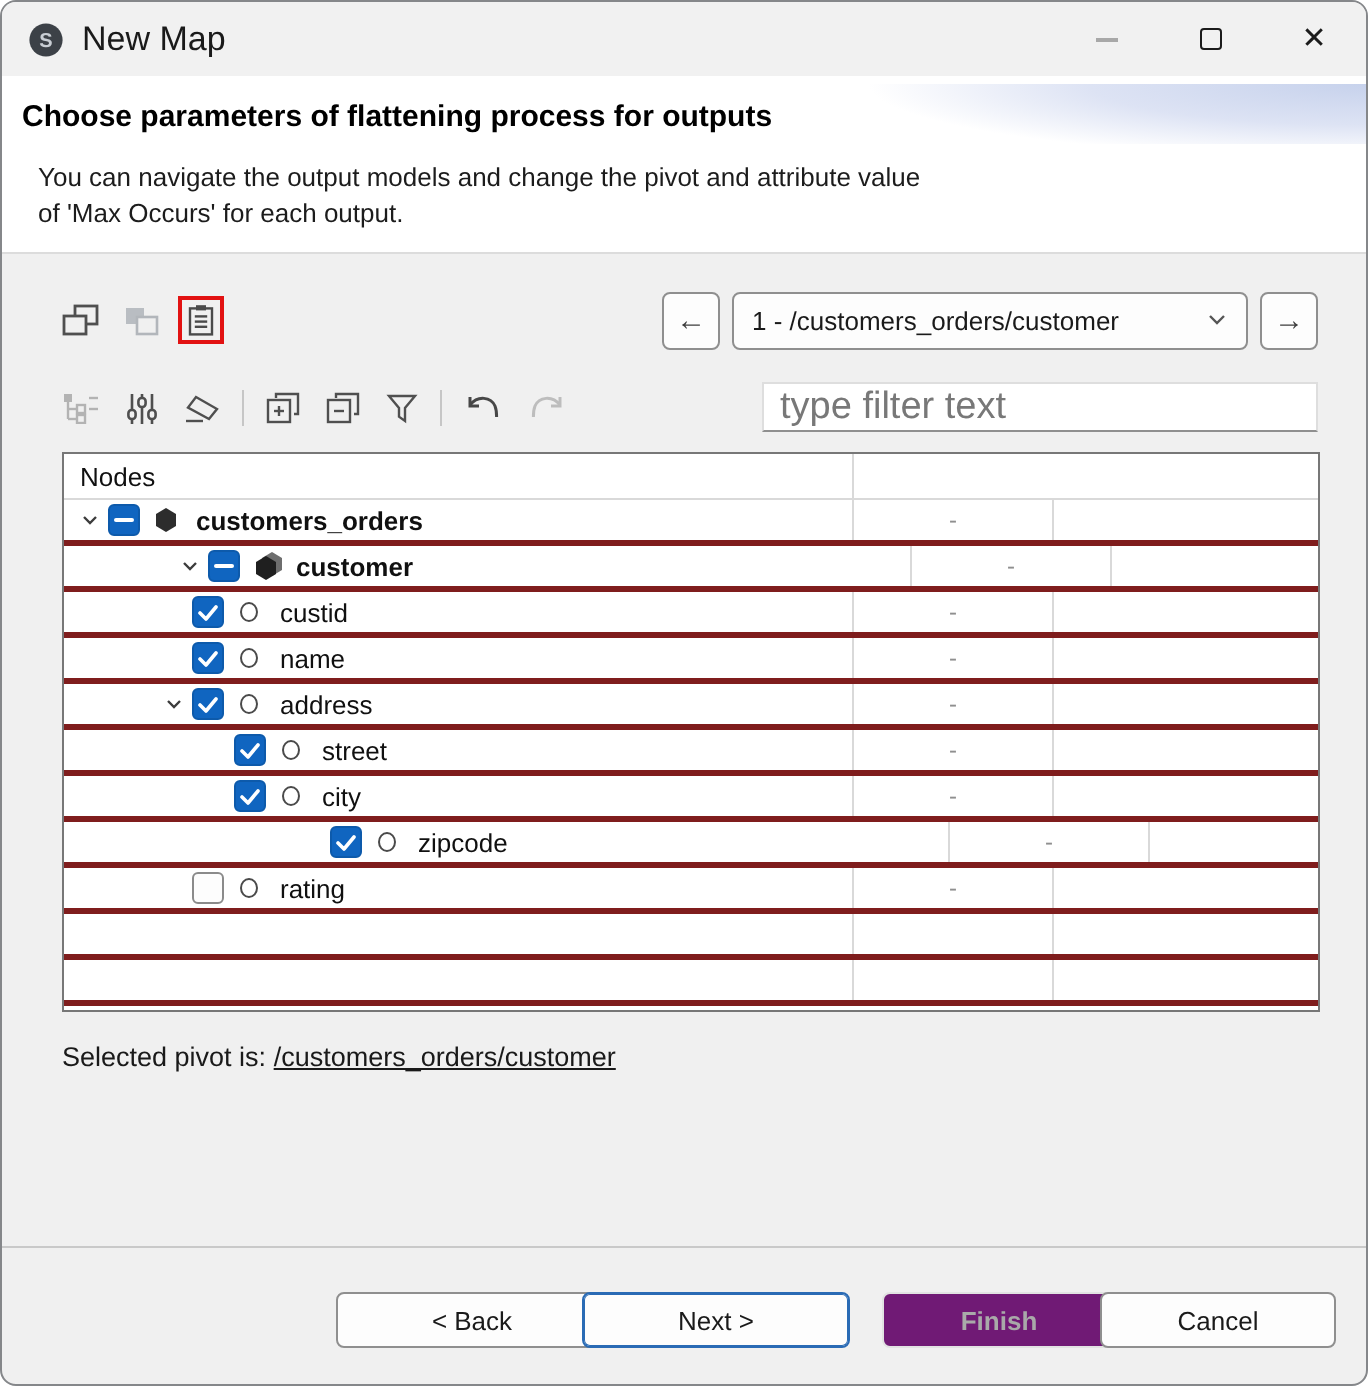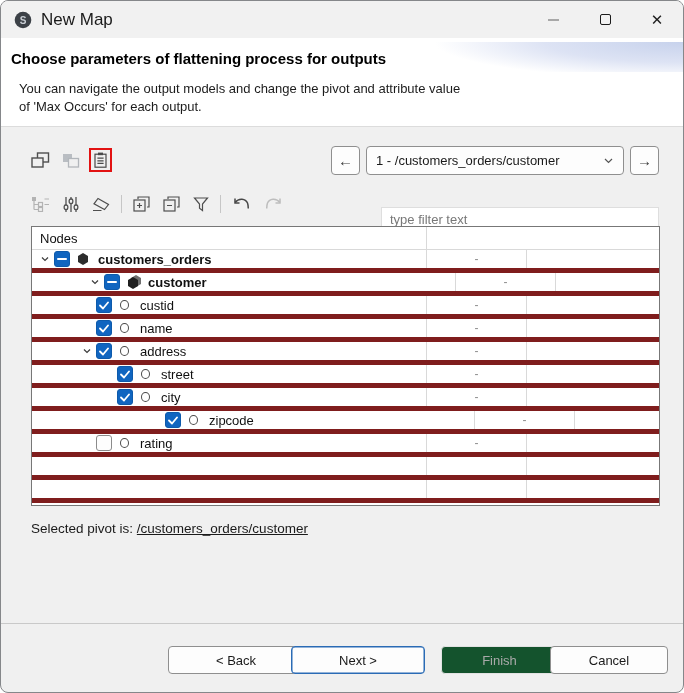--- a/index.html
+++ b/index.html
@@ -32,28 +32,28 @@
   .red-box{border:2px solid #e21212;padding:2px 3px;display:inline-flex;align-items:center;justify-content:center;}
   .nav-group{position:absolute;left:330px;top:145px;display:flex;align-items:center;gap:6px;}
   .nav-btn{width:29px;height:29px;background:#fdfdfd;border:1px solid #8f8f8f;border-radius:4px;
     display:flex;align-items:center;justify-content:center;font-size:15px;color:#3d3d3d;cursor:default;}
   .combo{width:258px;height:29px;background:#fdfdfd;border:1px solid #8f8f8f;border-radius:4px;
     display:flex;align-items:center;justify-content:space-between;padding:0 9px;cursor:default;}
   .combo-text{font-size:13px;color:#1a1a1a;white-space:nowrap;}
   .toolbar-edit{position:absolute;left:28px;top:190px;height:26px;display:flex;align-items:center;gap:9px;}
   .tb-sep{width:1px;height:18px;background:#c6c6c6;}
   .filter-input{position:absolute;left:380px;top:190px;width:278px;height:25px;background:#ffffff;
-    border:1px solid #dedede;border-bottom:1px solid #8f8f8f;padding:0 8px;font-size:13px;color:#404040;
-    font-family:"Liberation Sans",sans-serif;outline:none;margin-top:16px;}
+    border:1px solid #dedede;border-bottom:1px solid #8f8f8f;padding:0 8px;font-size:19px;color:#404040;
+    font-family:"Liberation Sans",sans-serif;outline:none;}
   .filter-input::placeholder{color:#787878;}
   
   .table{position:absolute;left:30px;top:225px;width:629px;height:280px;background:#ffffff;
     border:1px solid #777777;overflow:hidden;}
   .thead{display:flex;height:23px;border-bottom:1px solid #d9d9d9;}
-  .trow{display:flex;height:23px;border-bottom:5px solid #7f1d1d;}
+  .trow{display:flex;height:23px;border-bottom:3px solid #7f1d1d;}
   .tcell{height:100%;display:flex;align-items:center;font-size:13px;color:#101010;text-align:center;}
   .c1{width:395px;border-right:1px solid #d9d9d9;overflow:hidden;}
   .c2{width:100px;border-right:1px solid #d9d9d9;justify-content:center;}
   .c3{flex:1;}
   .thead .c1{padding-left:8px;}
   .max-dash{color:#8f8f8f;font-size:12px;}
   .chev{width:18px;display:inline-flex;align-items:center;justify-content:center;flex:0 0 18px;}
   .cbx{width:16px;height:16px;border-radius:3px;display:inline-flex;align-items:center;justify-content:center;
     flex:0 0 16px;margin-right:7px;}
   .cbx.checked,.cbx.indeterminate{background:#1065c0;border:1px solid #0d5aab;}
@@ -70,21 +70,21 @@
   
   .pivot-line{position:absolute;left:30px;top:520px;font-size:13.5px;color:#1a1a1a;}
   .pivot-link{text-decoration:underline;color:#1a1a1a;cursor:pointer;}
   
   .footer-sep{position:absolute;left:0;top:622px;width:100%;height:1px;background:#c9c9c9;}
   .btn{position:absolute;top:645px;height:28px;background:#fdfdfd;border:1px solid #8f8f8f;border-radius:4px;
     font-size:13px;color:#1a1a1a;display:flex;align-items:center;justify-content:center;cursor:default;
     font-family:"Liberation Sans",sans-serif;}
   .btn-back{left:167px;width:136px;}
   .btn-next{left:290px;width:134px;border:1px solid #2a6bb5;box-shadow:inset 0 0 0 0.5px #2a6bb5;}
-  .btn-finish{left:440px;width:117px;background:#14532d;border:1px solid #e2e2e2;color:#a9a9a9;}
+  .btn-finish{left:440px;width:117px;background:#701a75;border:1px solid #e2e2e2;color:#a9a9a9;font-weight:bold;}
   .btn-cancel{left:549px;width:118px;}
 </style>
 </head>
 <body>
 
 <div class="window">
 
   <div class="titlebar">
     <span class="app-icon">
       <svg width="18" height="18" viewBox="0 0 18 18">

